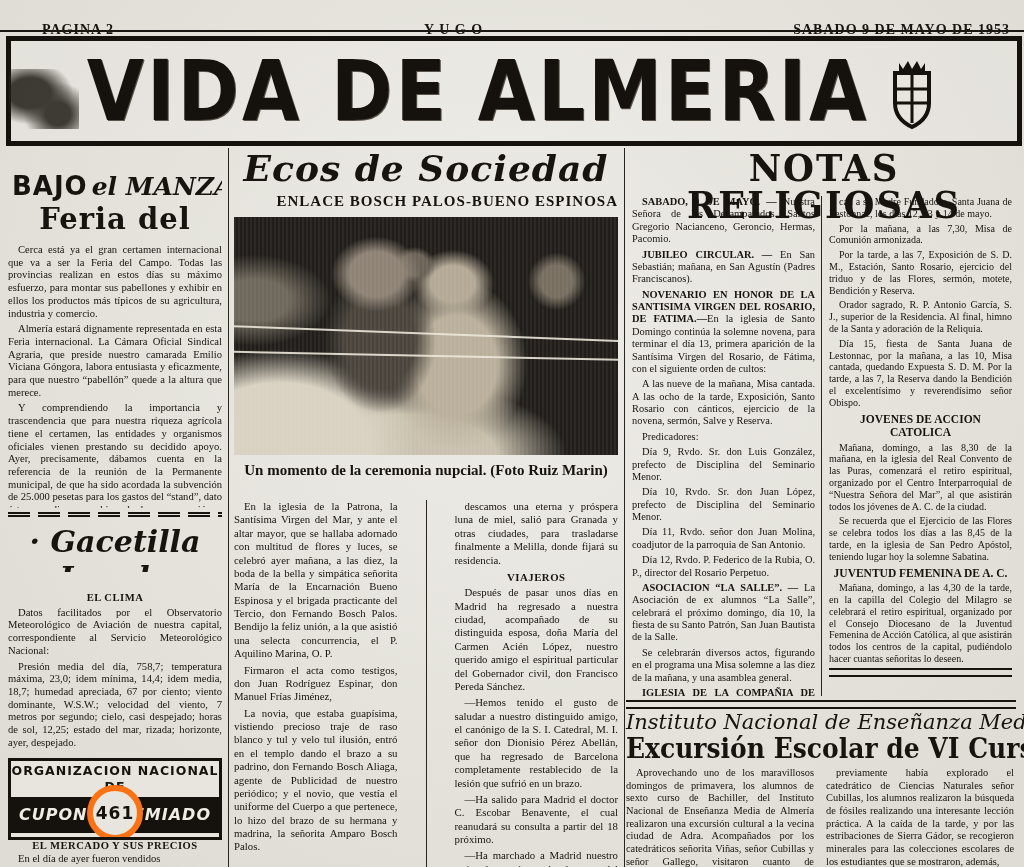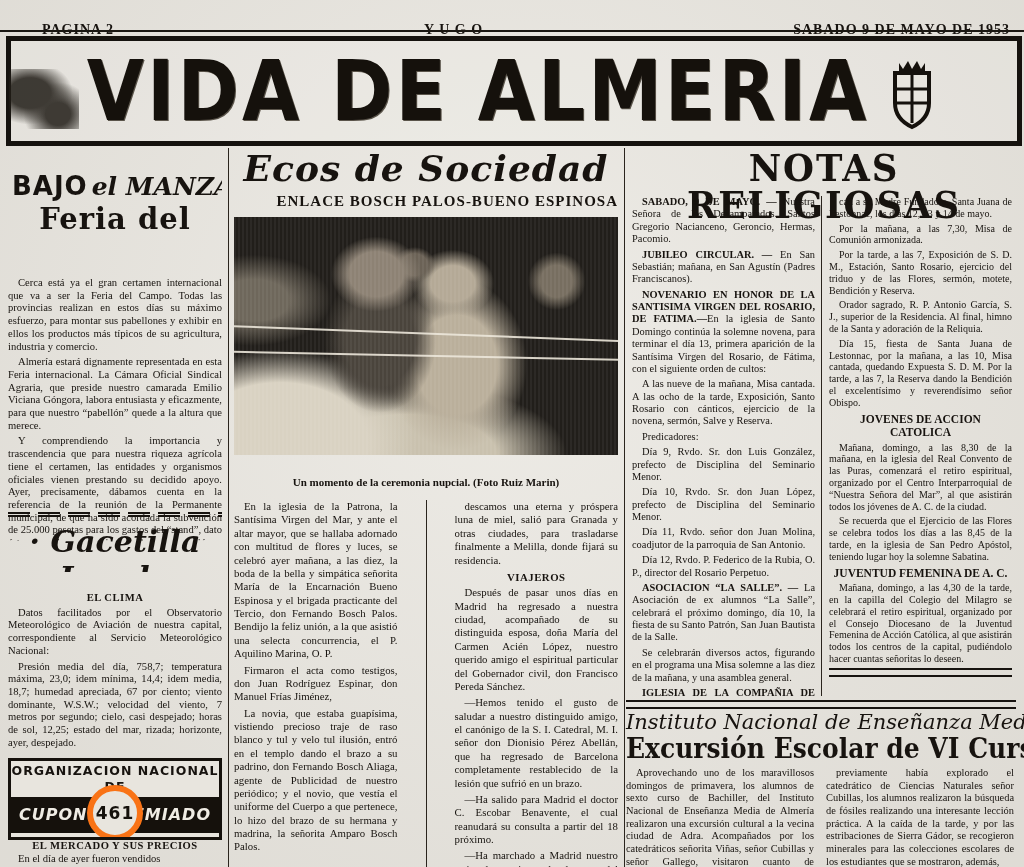--- a/index.html
+++ b/index.html
@@ -43,21 +43,21 @@
      repeating-linear-gradient(90deg,#17130f 0 22px,transparent 22px 30px) bottom/100% 2px no-repeat;}
 
   
   .col-left{position:absolute;left:8px;top:148px;width:214px;height:719px;font-size:10.6px;line-height:1.2;}
   .lblock{position:absolute;left:0;right:0;overflow:hidden;}
   .manzanillo{top:0;height:54px;display:flex;align-items:flex-end;gap:4px;}
   .manz-bajo{font-family:"DejaVu Sans",sans-serif;font-weight:800;font-size:26px;letter-spacing:1px;}
   .manz-rest{font-family:"DejaVu Serif",serif;font-style:italic;font-weight:bold;font-size:25px;white-space:nowrap;}
   .feria-title{top:54px;height:40px;font-size:29px;font-weight:bold;text-align:center;
     font-family:"DejaVu Serif",serif;letter-spacing:1px;}
-  .feria-text{top:96px;height:264px;margin-top:33px;}
+  .feria-text{top:96px;height:264px;}
   .div1{top:364px;}
   .gacetilla{top:376px;height:48px;text-align:center;font-family:"DejaVu Serif",serif;
     font-style:italic;font-weight:bold;font-size:30px;}
   .clima{top:440px;height:168px;}
   .once{top:610px;height:76px;border:3px solid #15110c;background:#e8e5de;}
   .once-top{height:34px;text-align:center;font-family:"DejaVu Sans",sans-serif;font-weight:800;
     font-size:12.5px;line-height:1.25;letter-spacing:1px;padding-top:2px;}
   .once-bottom{position:relative;height:36px;background:#15110c;color:#efece4;display:flex;
     align-items:center;justify-content:space-between;padding:0 8px;
     font-family:"DejaVu Sans",sans-serif;font-weight:800;font-style:italic;font-size:16px;letter-spacing:1px;}
@@ -79,21 +79,21 @@
     radial-gradient(ellipse 90px 110px at 58% 62%, #baaf9b 0 45%, transparent 78%),
     radial-gradient(ellipse 40px 40px at 84% 27%, #776e60 0 40%, transparent 72%),
     radial-gradient(ellipse 160px 110px at 12% 95%, #d9d2c2 0 55%, transparent 85%),
     radial-gradient(ellipse 200px 90px at 45% 100%, #c9c1ae 0 45%, transparent 80%),
     radial-gradient(ellipse 120px 70px at 5% 35%, #6e675b 0 30%, transparent 65%),
     #211e1a;}
   .scratch{position:absolute;left:-6px;width:420px;height:2px;background:#ece7da;opacity:.9;}
   .s1{top:116px;transform:rotate(2.2deg);}
   .s2{top:138px;transform:rotate(1.2deg);}
   .grain{position:absolute;inset:0;background:repeating-linear-gradient(90deg,rgba(255,255,255,.05) 0 2px,transparent 2px 4px);}
-  .caption{font-weight:bold;text-align:center;font-size:11px;margin:21px 0 8px 0;}
+  .caption{font-weight:bold;text-align:center;font-size:15px;margin:6px 0 8px 0;}
   .midcols{position:absolute;top:352px;left:0;right:0;bottom:0;display:flex;gap:43px;}
   .midcol-l{width:185px;overflow:hidden;}
   .midcol-r{width:185px;margin-left:14px;overflow:hidden;}
 
   
   .col-right{position:absolute;left:632px;top:148px;width:384px;height:719px;}
   .notas-title{font-family:"DejaVu Serif",serif;font-weight:bold;font-size:37px;line-height:1;
     text-align:center;letter-spacing:2px;transform:scaleX(.96);margin:2px 0 8px 0;}
   .relcols{position:absolute;top:48px;left:0;right:0;height:500px;display:flex;}
   .relcol-l{width:183px;overflow:hidden;font-size:10.4px;line-height:1.19;}

